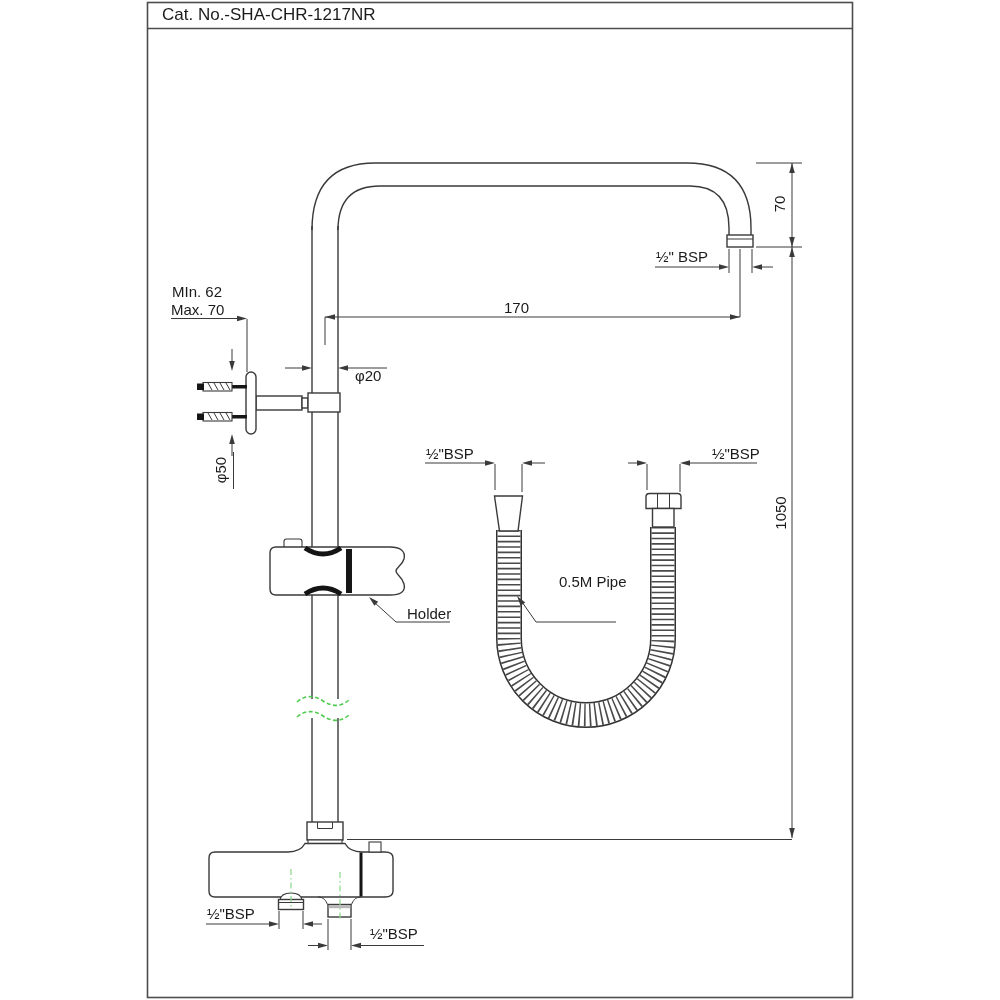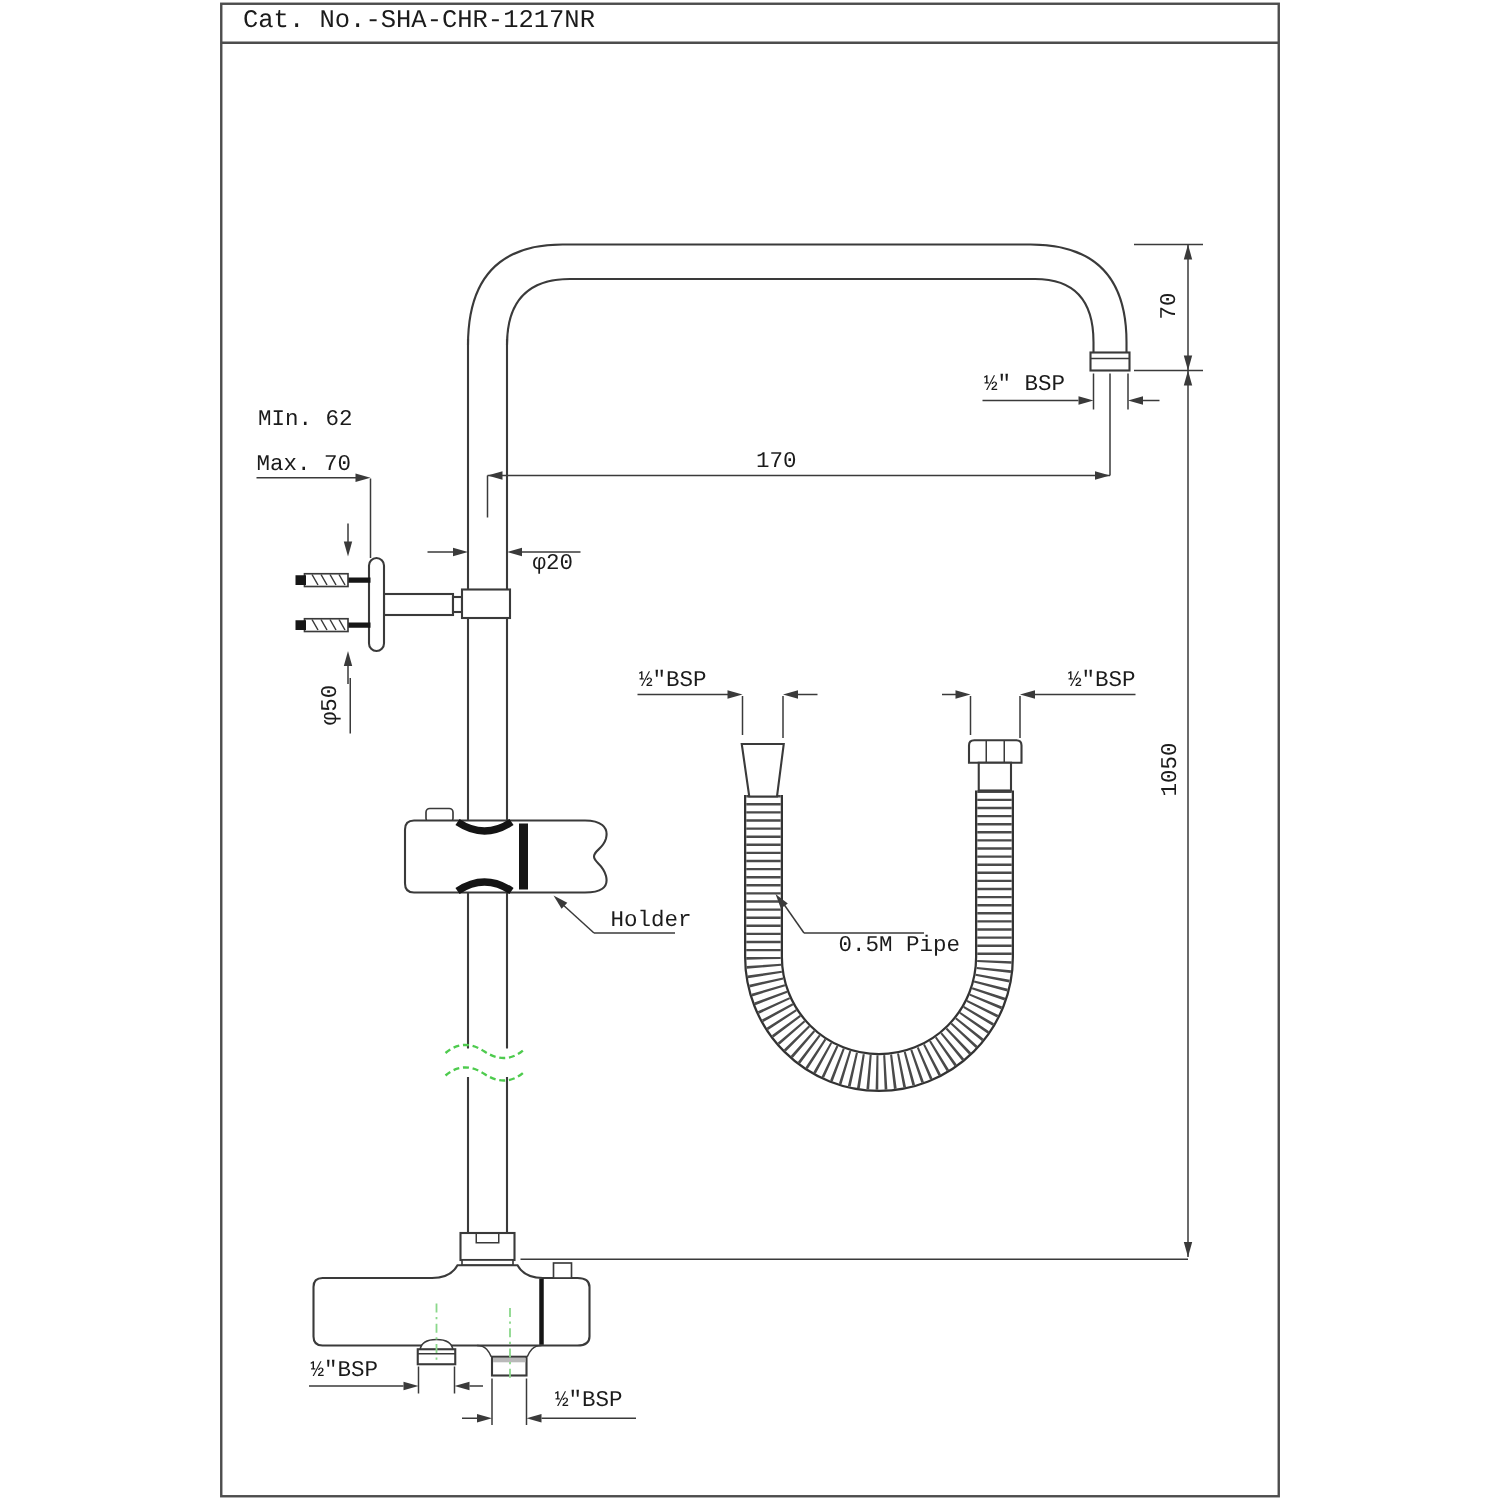--- a/index.html
+++ b/index.html
@@ -5,21 +5,21 @@
   :root{
     --line:#3a3a3a;
     --ink:#1b1b1b;
     --green-center:#8bd88b;
     --green-break:#4ecb4e;
     --bg:#ffffff;
   }
   html,body{margin:0;padding:0;background:var(--bg);}
   .sheet{
     position:relative;width:1000px;height:1000px;background:var(--bg);
-    font-family:Liberation Mono, monospace;color:var(--ink);overflow:hidden;
+    font-family:Liberation Sans, sans-serif;color:var(--ink);overflow:hidden;
   }
   svg{position:absolute;left:0;top:0;}
   .lbl{
     position:absolute;font-size:15px;line-height:16px;color:var(--ink);
     white-space:nowrap;letter-spacing:0px;
   }
   .title{font-size:17px;line-height:20px;}
   .rot{transform:translate(-50%,-50%) rotate(-90deg);transform-origin:center center;}
   
   .ln{stroke:var(--line);stroke-width:1.4;fill:none;}
@@ -198,34 +198,34 @@
       <line class="thin" x1="351" y1="919" x2="351" y2="950"></line>
       <line class="thin" x1="308" y1="945.5" x2="318" y2="945.5"></line>
       <path class="arrow" d="M328 945.5 l-10 -2.8 v5.6 Z"></path>
       <path class="arrow" d="M351 945.5 l10 -2.8 v5.6 Z"></path>
       <line class="thin" x1="361" y1="945.5" x2="424" y2="945.5"></line>
     </g>
   </svg>
 
   <div class="lbl title" style="left:162px;top:5px;">Cat. No.-SHA-CHR-1217NR</div>
 
-  <div class="lbl" style="left:172px;top:272px;">MIn. 62</div>
+  <div class="lbl" style="left:172px;top:284px;">MIn. 62</div>
   <div class="lbl" style="left:171px;top:302px;text-align:center;">Max. 70</div>
 
   <div class="lbl" style="left:355px;top:368px;">φ20</div>
   <div class="lbl rot" style="left:221px;top:470px;">φ50</div>
 
   <div class="lbl" style="left:504px;top:300px;">170</div>
   <div class="lbl rot" style="left:780px;top:204px;">70</div>
   <div class="lbl rot" style="left:781px;top:513px;">1050</div>
 
   <div class="lbl" style="left:656px;top:249px;">½" BSP</div>
 
   <div class="lbl" style="left:426px;top:446px;">½"BSP</div>
   <div class="lbl" style="left:712px;top:446px;">½"BSP</div>
 
   <div class="lbl" style="left:407px;top:606px;">Holder</div>
-  <div class="lbl" style="left:559px;top:623px;">0.5M Pipe</div>
+  <div class="lbl" style="left:559px;top:574px;">0.5M Pipe</div>
 
   <div class="lbl" style="left:207px;top:906px;">½"BSP</div>
   <div class="lbl" style="left:370px;top:926px;">½"BSP</div>
 
 </div>
 
 </body></html>

